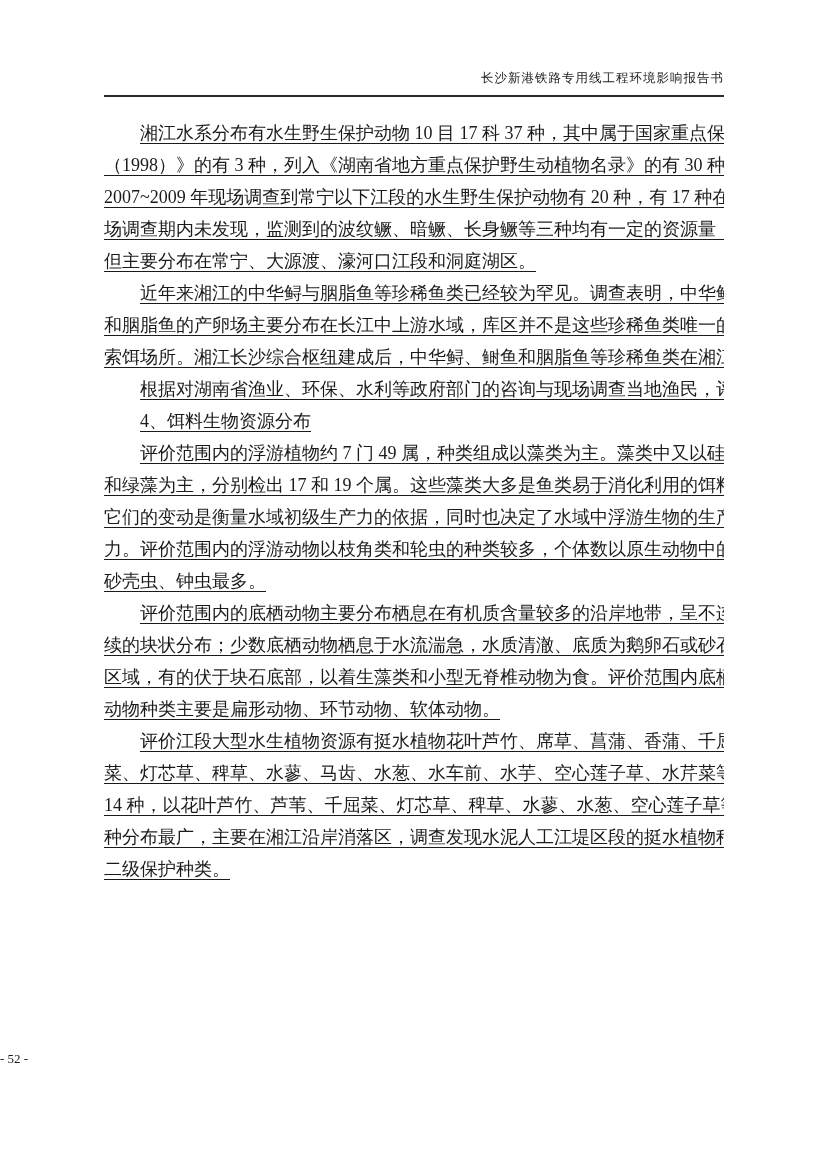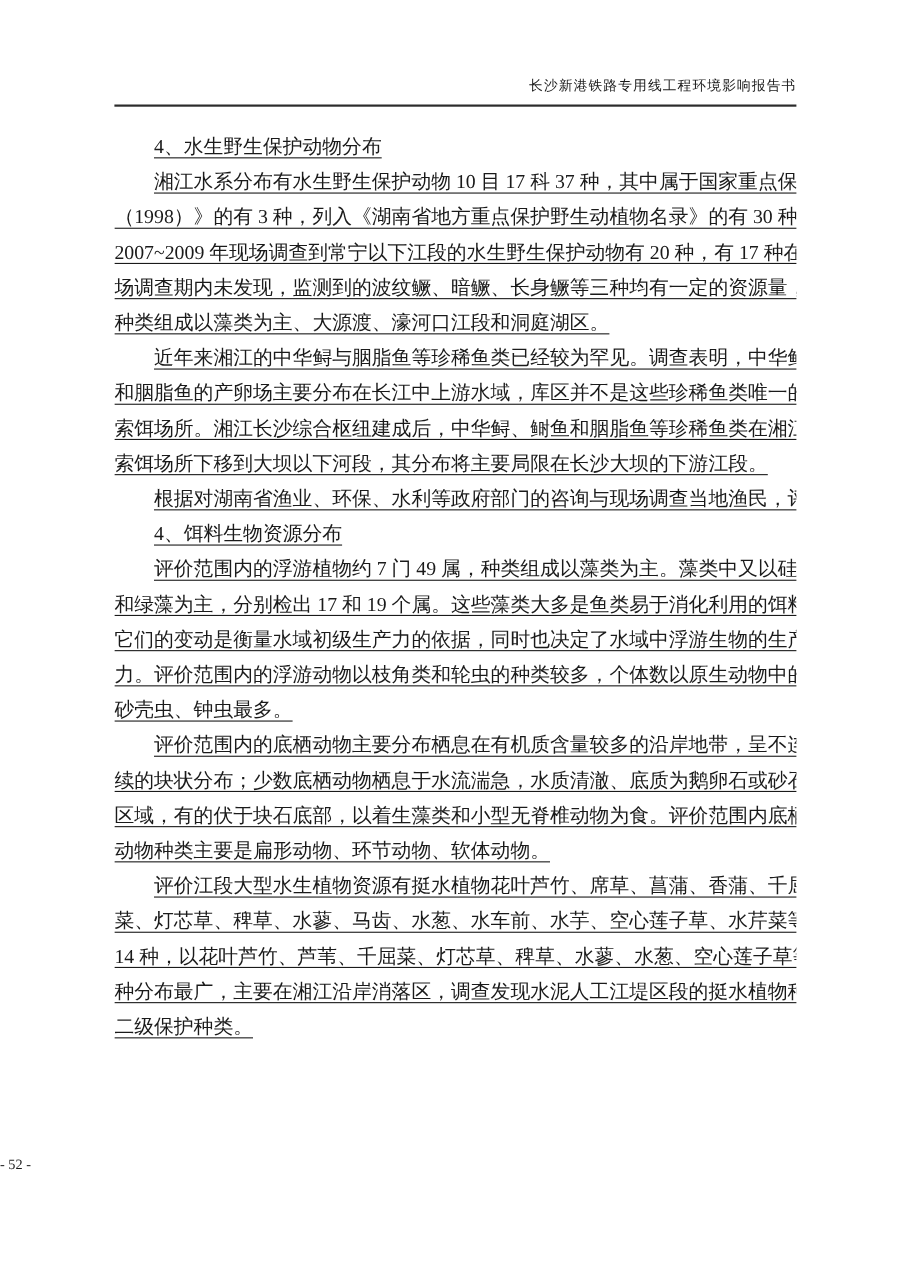--- a/index.html
+++ b/index.html
@@ -65,34 +65,30 @@
 </head>
 <body>
 
 <div class="page">
   <div class="header">
     <span>长沙新港铁路专用线工程环境影响报告书</span>
   </div>
 
   <div class="body" id="doc-body">
       <div class="block">
-        <div class="line ind">4、水生野生保护动物分布</div>
-      </div>
-      <div class="block">
         <div class="line j ind">湘江水系分布有水生野生保护动物 10 目 17 科 37 种，其中属于国家重点保护</div>
         <div class="line j">（1998）》的有 3 种，列入《湖南省地方重点保护野生动植物名录》的有 30 种。</div>
         <div class="line j">2007~2009 年现场调查到常宁以下江段的水生野生保护动物有 20 种，有 17 种在现</div>
         <div class="line j">场调查期内未发现，监测到的波纹鳜、暗鳜、长身鳜等三种均有一定的资源量，</div>
-        <div class="line">种类组成以藻类为主、大源渡、濠河口江段和洞庭湖区。</div>
+        <div class="line">但主要分布在常宁、大源渡、濠河口江段和洞庭湖区。</div>
       </div>
       <div class="block">
         <div class="line j ind">近年来湘江的中华鲟与胭脂鱼等珍稀鱼类已经较为罕见。调查表明，中华鲟</div>
         <div class="line j">和胭脂鱼的产卵场主要分布在长江中上游水域，库区并不是这些珍稀鱼类唯一的</div>
         <div class="line j">索饵场所。湘江长沙综合枢纽建成后，中华鲟、鲥鱼和胭脂鱼等珍稀鱼类在湘江</div>
-        <div class="line">索饵场所下移到大坝以下河段，其分布将主要局限在长沙大坝的下游江段。</div>
       </div>
       <div class="block">
         <div class="line j ind">根据对湖南省渔业、环保、水利等政府部门的咨询与现场调查当地渔民，评</div>
       </div>
       <div class="block">
         <div class="line ind">4、饵料生物资源分布</div>
       </div>
       <div class="block">
         <div class="line j ind">评价范围内的浮游植物约 7 门 49 属，种类组成以藻类为主。藻类中又以硅藻</div>
         <div class="line j">和绿藻为主，分别检出 17 和 19 个属。这些藻类大多是鱼类易于消化利用的饵料，</div>

